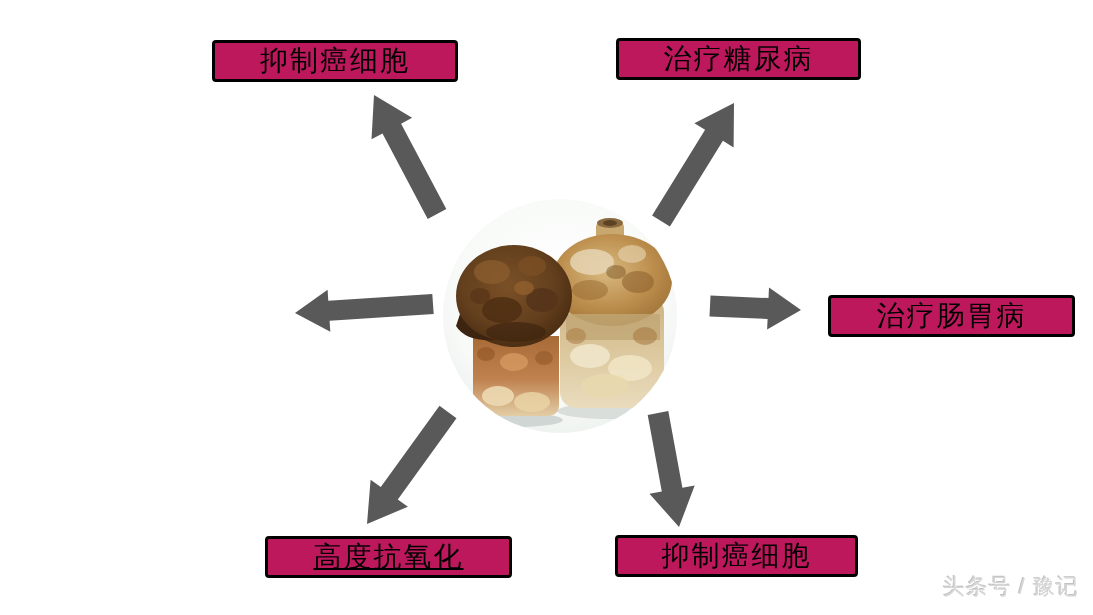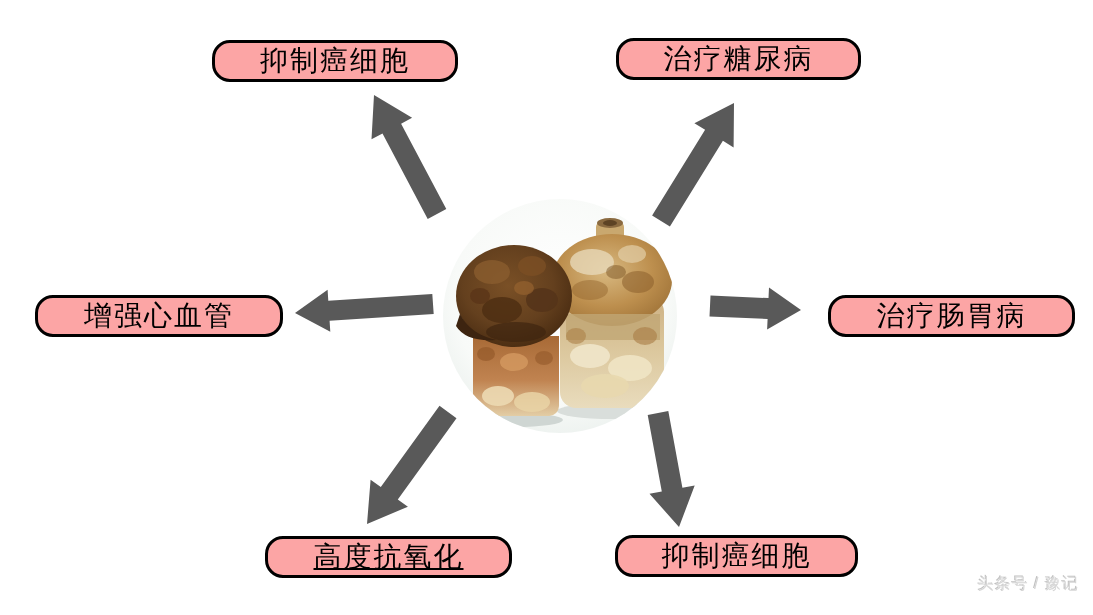--- a/index.html
+++ b/index.html
@@ -6,64 +6,61 @@
   #stage{
     position:relative;
     width:1093px;height:615px;
     background:#ffffff;
     overflow:hidden;
     font-family:"Liberation Sans","DejaVu Sans",sans-serif;
   }
   .node-box{
     position:absolute;
     box-sizing:border-box;
-    background:#fca5a5;
+    background:#be185d;
     border:3px solid #000000;
-    border-radius:18px;
+    border-radius:4px;
     display:flex;align-items:center;justify-content:center;
     font-size:28px;
     letter-spacing:2px;
     color:#000000;
     white-space:nowrap;
   }
   .node-top-left    {left:212px;top:40px; width:246px;height:42px;}
   .node-top-right   {left:600px;top:38px; width:245px;height:42px;margin-left:16px;}
   .node-left        {left:35px; top:295px;width:248px;height:42px;}
   .node-right       {left:810px;top:295px;width:247px;height:42px;margin-left:18px;}
   .node-bottom-left {left:265px;top:536px;width:247px;height:42px;text-decoration:underline;}
   .node-bottom-right{left:615px;top:535px;width:243px;height:42px;}
   #arrow-layer{
     position:absolute;left:0;top:0;width:1093px;height:615px;
     pointer-events:none;
   }
   #center-photo{
     position:absolute;left:440px;top:196px;width:240px;height:240px;
   }
   #watermark{
-    position:absolute;right:14px;bottom:20px;
-    font-size:16px;
+    position:absolute;right:14px;bottom:13px;
+    font-size:22px;
     letter-spacing:1px;
     color:#d6d6d6;
     text-shadow:1px 1px 0 #ffffff,-1px -1px 0 #c2c2c2;
     white-space:nowrap;
   }
 </style>
 </head>
 <body>
 
 <div id="stage">
 
   <div class="node-box node-top-left">
     <span>抑制癌细胞</span>
   </div>
   <div class="node-box node-top-right">
     <span>治疗糖尿病</span>
-  </div>
-  <div class="node-box node-left">
-    <span>增强心血管</span>
   </div>
   <div class="node-box node-right">
     <span>治疗肠胃病</span>
   </div>
   <div class="node-box node-bottom-left">
     <span>高度抗氧化</span>
   </div>
   <div class="node-box node-bottom-right">
     <span>抑制癌细胞</span>
   </div>

